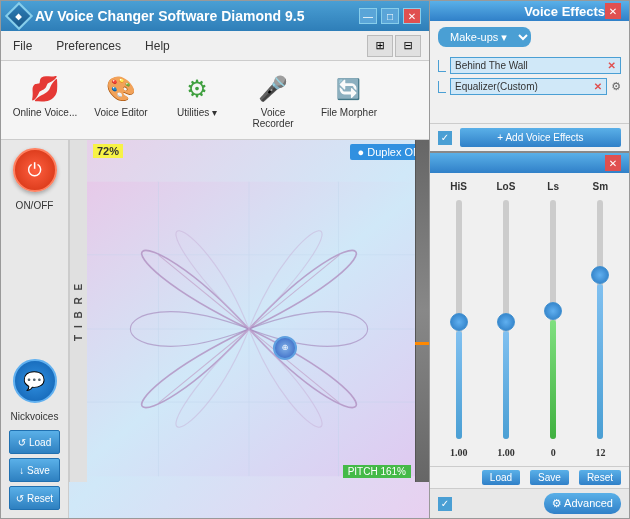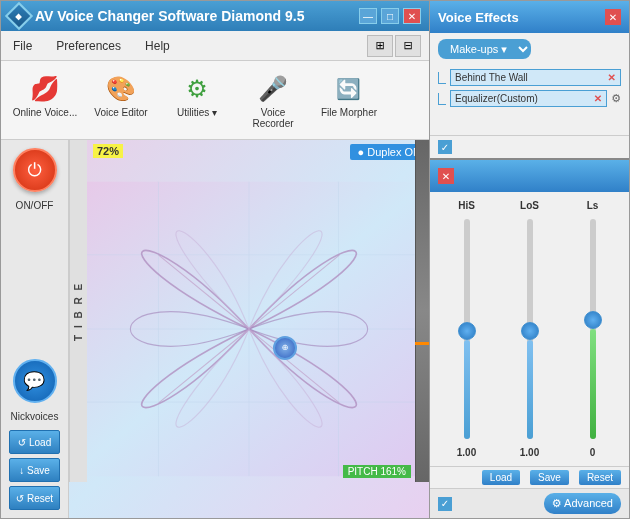--- a/index.html
+++ b/index.html
@@ -327,23 +327,23 @@
     
     .ve-panel {
       border-bottom: 2px solid #888;
       flex-shrink: 0;
     }
     .panel-header {
       background: linear-gradient(to bottom, #5ab0e8, #3080c8);
       color: white;
       display: flex;
       align-items: center;
-      justify-content: space-between;
+      justify-content: flex-end;
       padding: 4px 8px;
-      height: 32px;
+      height: 20px;
     }
     .panel-title {
       font-size: 13px;
       font-weight: bold;
     }
     .panel-close {
       width: 16px;
       height: 16px;
       background: #e05050;
       border: none;
@@ -498,20 +498,21 @@
       height: 18px;
       background: radial-gradient(circle, #60b0f0, #2878c0);
       border-radius: 50%;
       border: 1px solid #4090d0;
       cursor: pointer;
     }
     .vb-slider-value {
       font-size: 10px;
       font-weight: bold;
       color: #333;
+      font-family: Liberation Serif, serif;
     }
 
     .vb-action-row {
       display: flex;
       justify-content: flex-end;
       gap: 10px;
       padding: 3px 8px;
       border-top: 1px solid #ccc;
     }
     .vb-action-btn {
@@ -703,20 +704,21 @@
         <div class="ve-effect-badge">
           <span>Equalizer(Custom)</span>
           <span class="ve-effect-x">✕</span>
         </div>
         <span class="ve-effect-gear">⚙</span>
       </div>
     </div>
 
     <div class="ve-footer">
       <div class="ve-checkbox">✓</div>
+      <button class="add-effects-btn">+ Add Voice Effects</button>
     </div>
   </div>
 
   <div class="vb-panel">
     <div class="panel-header">
       <div class="panel-close">✕</div>
     </div>
 
     <div class="vb-sliders">
 
@@ -740,20 +742,28 @@
 
       <div class="vb-slider-col">
         <span class="vb-slider-label">Ls</span>
         <div class="vb-slider-track" style="position:relative; min-height:90px;">
           <div class="vb-slider-fill green" style="height:50%;"></div>
           <div class="vb-slider-thumb" style="bottom:50%; top:auto;"></div>
         </div>
         <span class="vb-slider-value">0</span>
       </div>
 
+      <div class="vb-slider-col">
+        <span class="vb-slider-label">Sm</span>
+        <div class="vb-slider-track" style="position:relative; min-height:90px;">
+          <div class="vb-slider-fill" style="height:65%;"></div>
+          <div class="vb-slider-thumb" style="bottom:65%; top:auto;"></div>
+        </div>
+        <span class="vb-slider-value">12</span>
+      </div>
     </div>
 
     <div class="vb-action-row">
       <button class="vb-action-btn">Load</button>
       <button class="vb-action-btn">Save</button>
       <button class="vb-action-btn">Reset</button>
     </div>
 
     <div class="vb-footer">
       <div class="vb-checkbox">✓</div>

